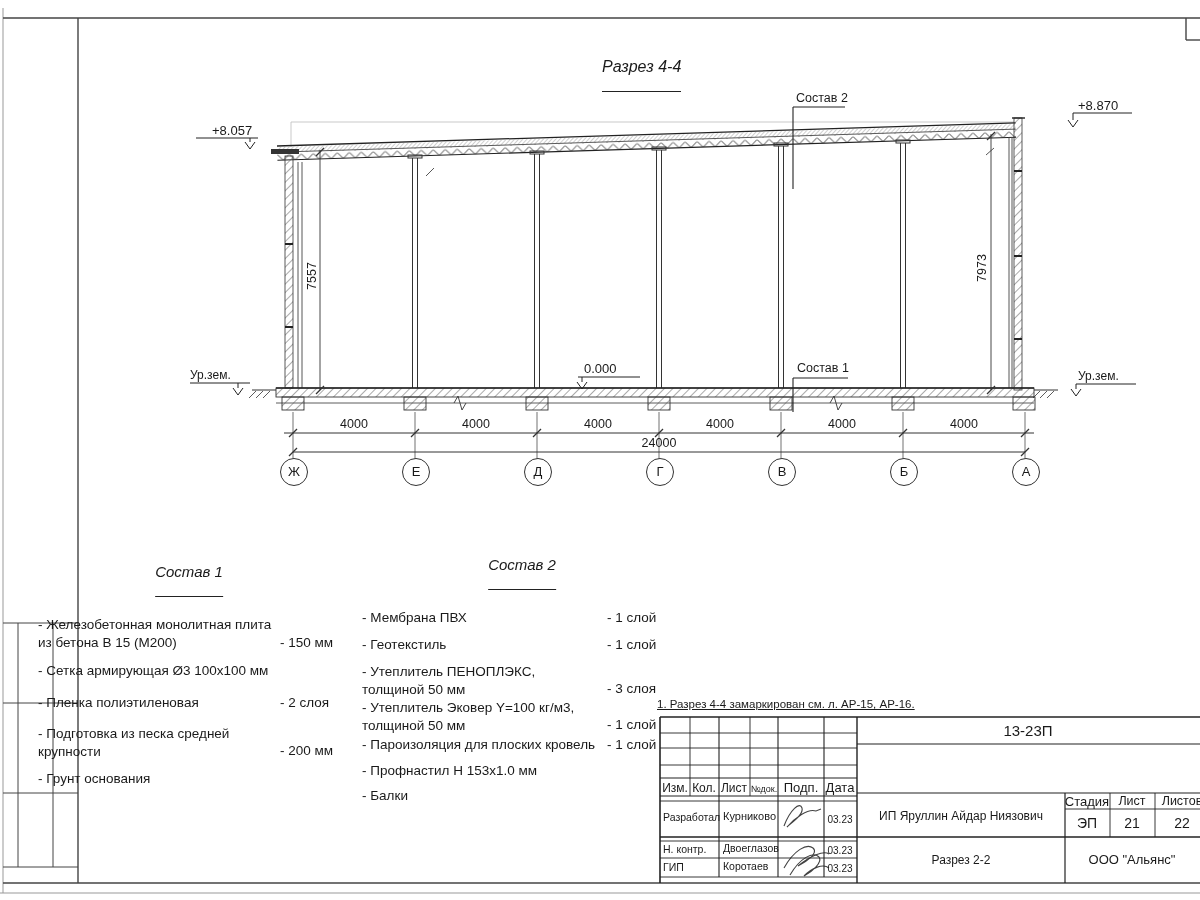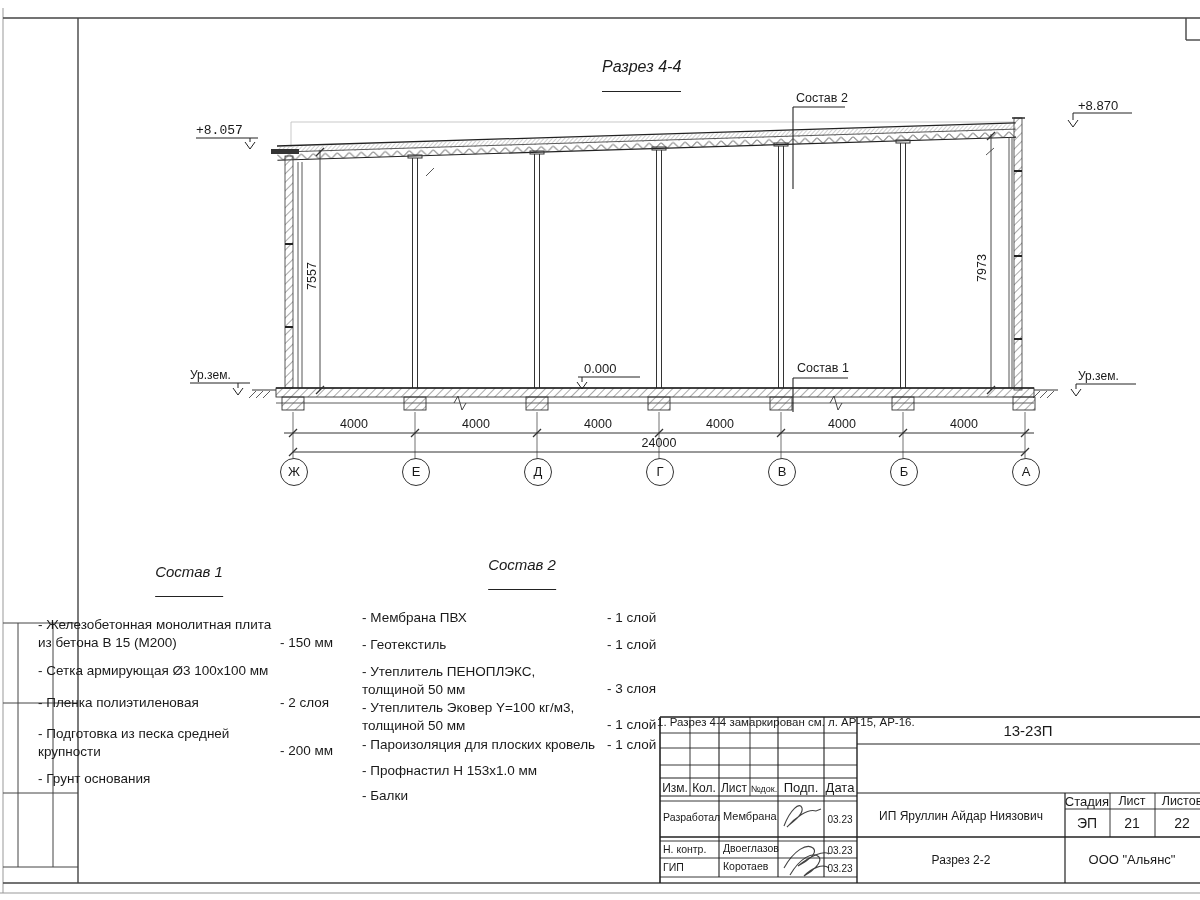--- a/index.html
+++ b/index.html
@@ -229,21 +229,21 @@
 
     <g stroke="#222" stroke-width="1.1" fill="none" opacity="0.85">
       <path d="M784,826 C790,810 800,801 802,808 C804,815 791,823 787,827 C795,818 808,808 816,811 L821,809"></path>
       <path d="M784,868 C794,850 807,843 813,848 C819,853 806,862 798,866 C810,856 824,850 829,854"></path>
       <path d="M790,875 C800,858 813,851 819,857 C823,862 812,872 804,876 C812,868 823,863 829,868"></path>
     </g>
   </svg>
 
   <div class="t it" style="left:602px;top:58px;font-size:16px;"><span class="ul">Разрез 4-4</span></div>
 
-  <div class="t lvl" style="left:196px;top:123px;font-family:Liberation Mono, monospace;">+8.057</div>
+  <div class="t lvl" style="left:212px;top:123px;">+8.057</div>
   <div class="t lvl" style="left:1078px;top:98px;">+8.870</div>
   <div class="t lvl" style="left:584px;top:361px;">0.000</div>
   <div class="t" style="left:190px;top:368px;font-size:12px;">Ур.зем.</div>
   <div class="t" style="left:1078px;top:369px;font-size:12px;">Ур.зем.</div>
 
   <div class="t rot dim" style="left:312px;top:276px;">7557</div>
   <div class="t rot dim" style="left:982px;top:268px;">7973</div>
 
   <div class="t" style="left:796px;top:91px;font-size:12.5px;">Состав 2</div>
   <div class="t" style="left:797px;top:361px;font-size:12.5px;">Состав 1</div>
@@ -285,31 +285,31 @@
 толщиной 50 мм</div>
   <div class="t list" style="left:607px;top:680px;">- 3 слоя</div>
   <div class="t list pre" style="left:362px;top:699px;width:250px;white-space:pre-line;">- Утеплитель Эковер Y=100 кг/м3,
 толщиной 50 мм</div>
   <div class="t list" style="left:607px;top:716px;">- 1 слой</div>
   <div class="t list" style="left:362px;top:736px;">- Пароизоляция для плоских кровель</div>
   <div class="t list" style="left:607px;top:736px;">- 1 слой</div>
   <div class="t list" style="left:362px;top:762px;">- Профнастил Н 153х1.0 мм</div>
   <div class="t list" style="left:362px;top:787px;">- Балки</div>
 
-  <div class="t" style="left:657px;top:716px;font-size:11.5px;">1. Разрез 4-4 замаркирован см. л. АР-15, АР-16.</div>
+  <div class="t" style="left:657px;top:698px;font-size:11.5px;text-decoration:underline;">1. Разрез 4-4 замаркирован см. л. АР-15, АР-16.</div>
 
   <div class="t c" style="left:675px;top:781px;font-size:12px;">Изм.</div>
   <div class="t c" style="left:704px;top:781px;font-size:12px;">Кол.</div>
   <div class="t c" style="left:734px;top:781px;font-size:12px;">Лист</div>
   <div class="t c" style="left:764px;top:784px;font-size:9px;">№док.</div>
   <div class="t c" style="left:801px;top:780px;font-size:13px;">Подп.</div>
   <div class="t c" style="left:840px;top:780px;font-size:13px;">Дата</div>
 
   <div class="t" style="left:663px;top:811px;font-size:10.5px;">Разработал</div>
-  <div class="t" style="left:723px;top:810px;font-size:11px;">Мембрана</div>
+  <div class="t" style="left:723px;top:810px;font-size:11px;">Курниково</div>
   <div class="t c" style="left:840px;top:814px;font-size:10px;">03.23</div>
   <div class="t" style="left:663px;top:843px;font-size:10.5px;">Н. контр.</div>
   <div class="t" style="left:723px;top:842px;font-size:10.5px;">Двоеглазов</div>
   <div class="t c" style="left:840px;top:845px;font-size:10px;">03.23</div>
   <div class="t" style="left:663px;top:861px;font-size:10.5px;">ГИП</div>
   <div class="t" style="left:723px;top:860px;font-size:10.5px;">Коротаев</div>
   <div class="t c" style="left:840px;top:863px;font-size:10px;">03.23</div>
 
   <div class="t c" style="left:1028px;top:722px;font-size:15px;">13-23П</div>
   <div class="t c" style="left:961px;top:809px;font-size:12px;">ИП Яруллин Айдар Ниязович</div>

